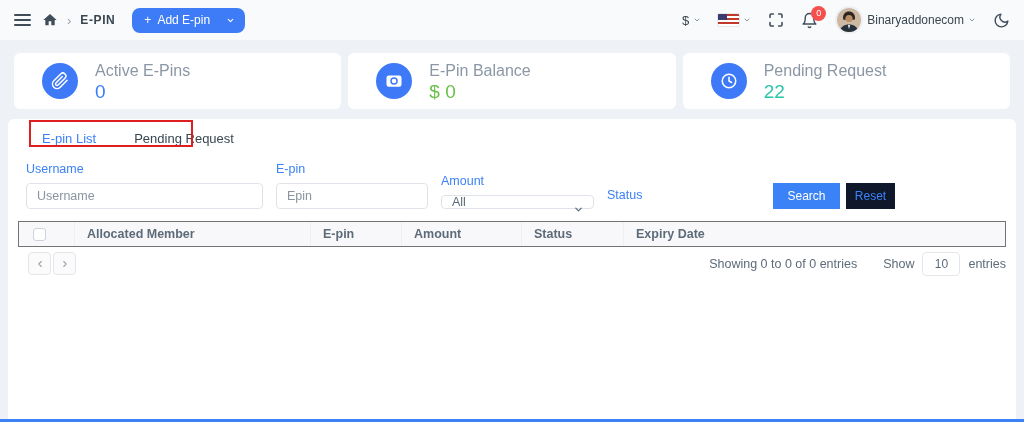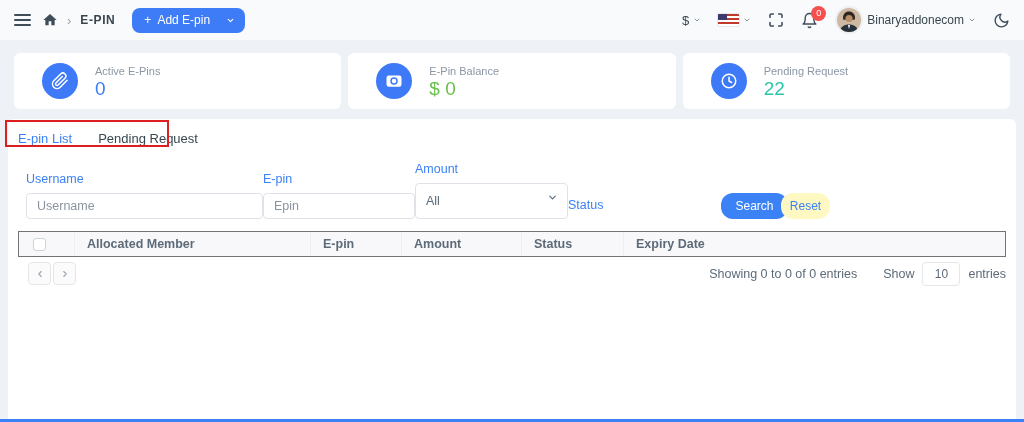--- a/index.html
+++ b/index.html
@@ -31,44 +31,44 @@
   .avatar-ring { width:28px; height:28px; border-radius:50%; background:#eceff3; display:flex;
     align-items:center; justify-content:center; cursor:pointer; }
   .avatar { width:24px; height:24px; border-radius:50%; overflow:hidden; }
   .user-name { font-size:12px; color:#39464f; }
   
   .cards { display:flex; gap:7px; margin:13px 14px 0; }
   .card { flex:1; background:#fff; border-radius:6px; height:56px; display:flex; align-items:center;
     padding-left:28px; gap:17px; }
   .card-icon { width:36px; height:36px; border-radius:50%; background:#3e79f7; flex:0 0 36px;
     display:flex; align-items:center; justify-content:center; }
-  .card-label { font-size:11px; color:#8b97a5; margin-bottom:2px; }
+  .card-label { font-size:16px; color:#8b97a5; margin-bottom:2px; }
   .card-value { font-size:19px; font-weight:500; line-height:1; }
   
   .panel { background:#fff; margin:10px 8px 0; border-radius:6px 6px 0 0; padding:12px 10px 0;
     height:303px; position:relative; }
-  .tabs { display:flex; gap:26px; margin-left:0; padding-bottom:12px; position:relative; width:max-content; }
+  .tabs { display:flex; gap:38px; margin-left:24px; padding-bottom:12px; position:relative; width:max-content; }
   .tab { font-size:13px; cursor:pointer; color:#37474f; }
   .tab.active { color:#3b82f6; font-weight:500; }
   .red-annotation { position:absolute; left:-13px; top:-11px; width:164px; height:27px;
     border:2px solid #dd1f1f; pointer-events:none; }
   
-  .filters { display:flex; align-items:flex-end; margin:4px 0 0 8px; }
+  .filters { display:flex; gap:13px; align-items:flex-end; margin:4px 0 0 8px; }
   .fgroup label { display:block; font-size:12.5px; font-weight:500; color:#3b82f6; margin-bottom:7px; }
   .f-input { height:26px; border:1px solid #dfe3e9; border-radius:4px; font-size:12.5px; color:#5b6b79;
     padding:0 10px; width:100%; outline:none; font-family:"Liberation Sans", sans-serif; }
   .f-input::placeholder { color:#8a94a0; opacity:1; }
-  .fake-select { height:36px; border:1px solid #dfe3e9; border-radius:4px; font-size:12.5px; color:#5b6b79;
+  .fake-select { height:14px; border:1px solid #dfe3e9; border-radius:4px; font-size:12.5px; color:#5b6b79;
     padding:0 26px 0 10px; display:flex; align-items:center; position:relative; cursor:pointer; background:#fff; }
   .fake-select svg { position:absolute; right:9px; top:8px; }
   .w-username { width:237px; } .w-epin { width:152px; } .w-amount { width:153px; } .w-status { width:153px; }
-  .btn { height:26px; border:none; border-radius:12px; font-size:12px; cursor:pointer;
+  .btn { height:26px; border:none; border-radius:0; font-size:12px; cursor:pointer;
     font-family:"Liberation Sans", sans-serif; }
   .btn-search { width:67px; background:#3b82f6; color:#fff; }
-  .btn-reset { width:49px; background:#fef9c3; color:#3b82f6; margin-left:-7px; }
+  .btn-reset { width:49px; background:#0f172a; color:#3b82f6; margin-left:-7px; }
   
   .table-wrap { margin-top:12px; border:1px solid #737373; }
   .thead { display:flex; background:#f8f8fa; height:24px; align-items:center;
     font-size:12.5px; font-weight:700; color:#5d6b79; }
   .th { padding-left:12px; border-right:1px solid #efeff2; height:100%; display:flex; align-items:center; }
   .th:last-child { border-right:none; }
   .col-check { width:56px; flex:0 0 56px; padding-left:14px; }
   .col-member { width:236px; flex:0 0 236px; }
   .col-epin { width:91px; flex:0 0 91px; }
   .col-amount { width:120px; flex:0 0 120px; }

